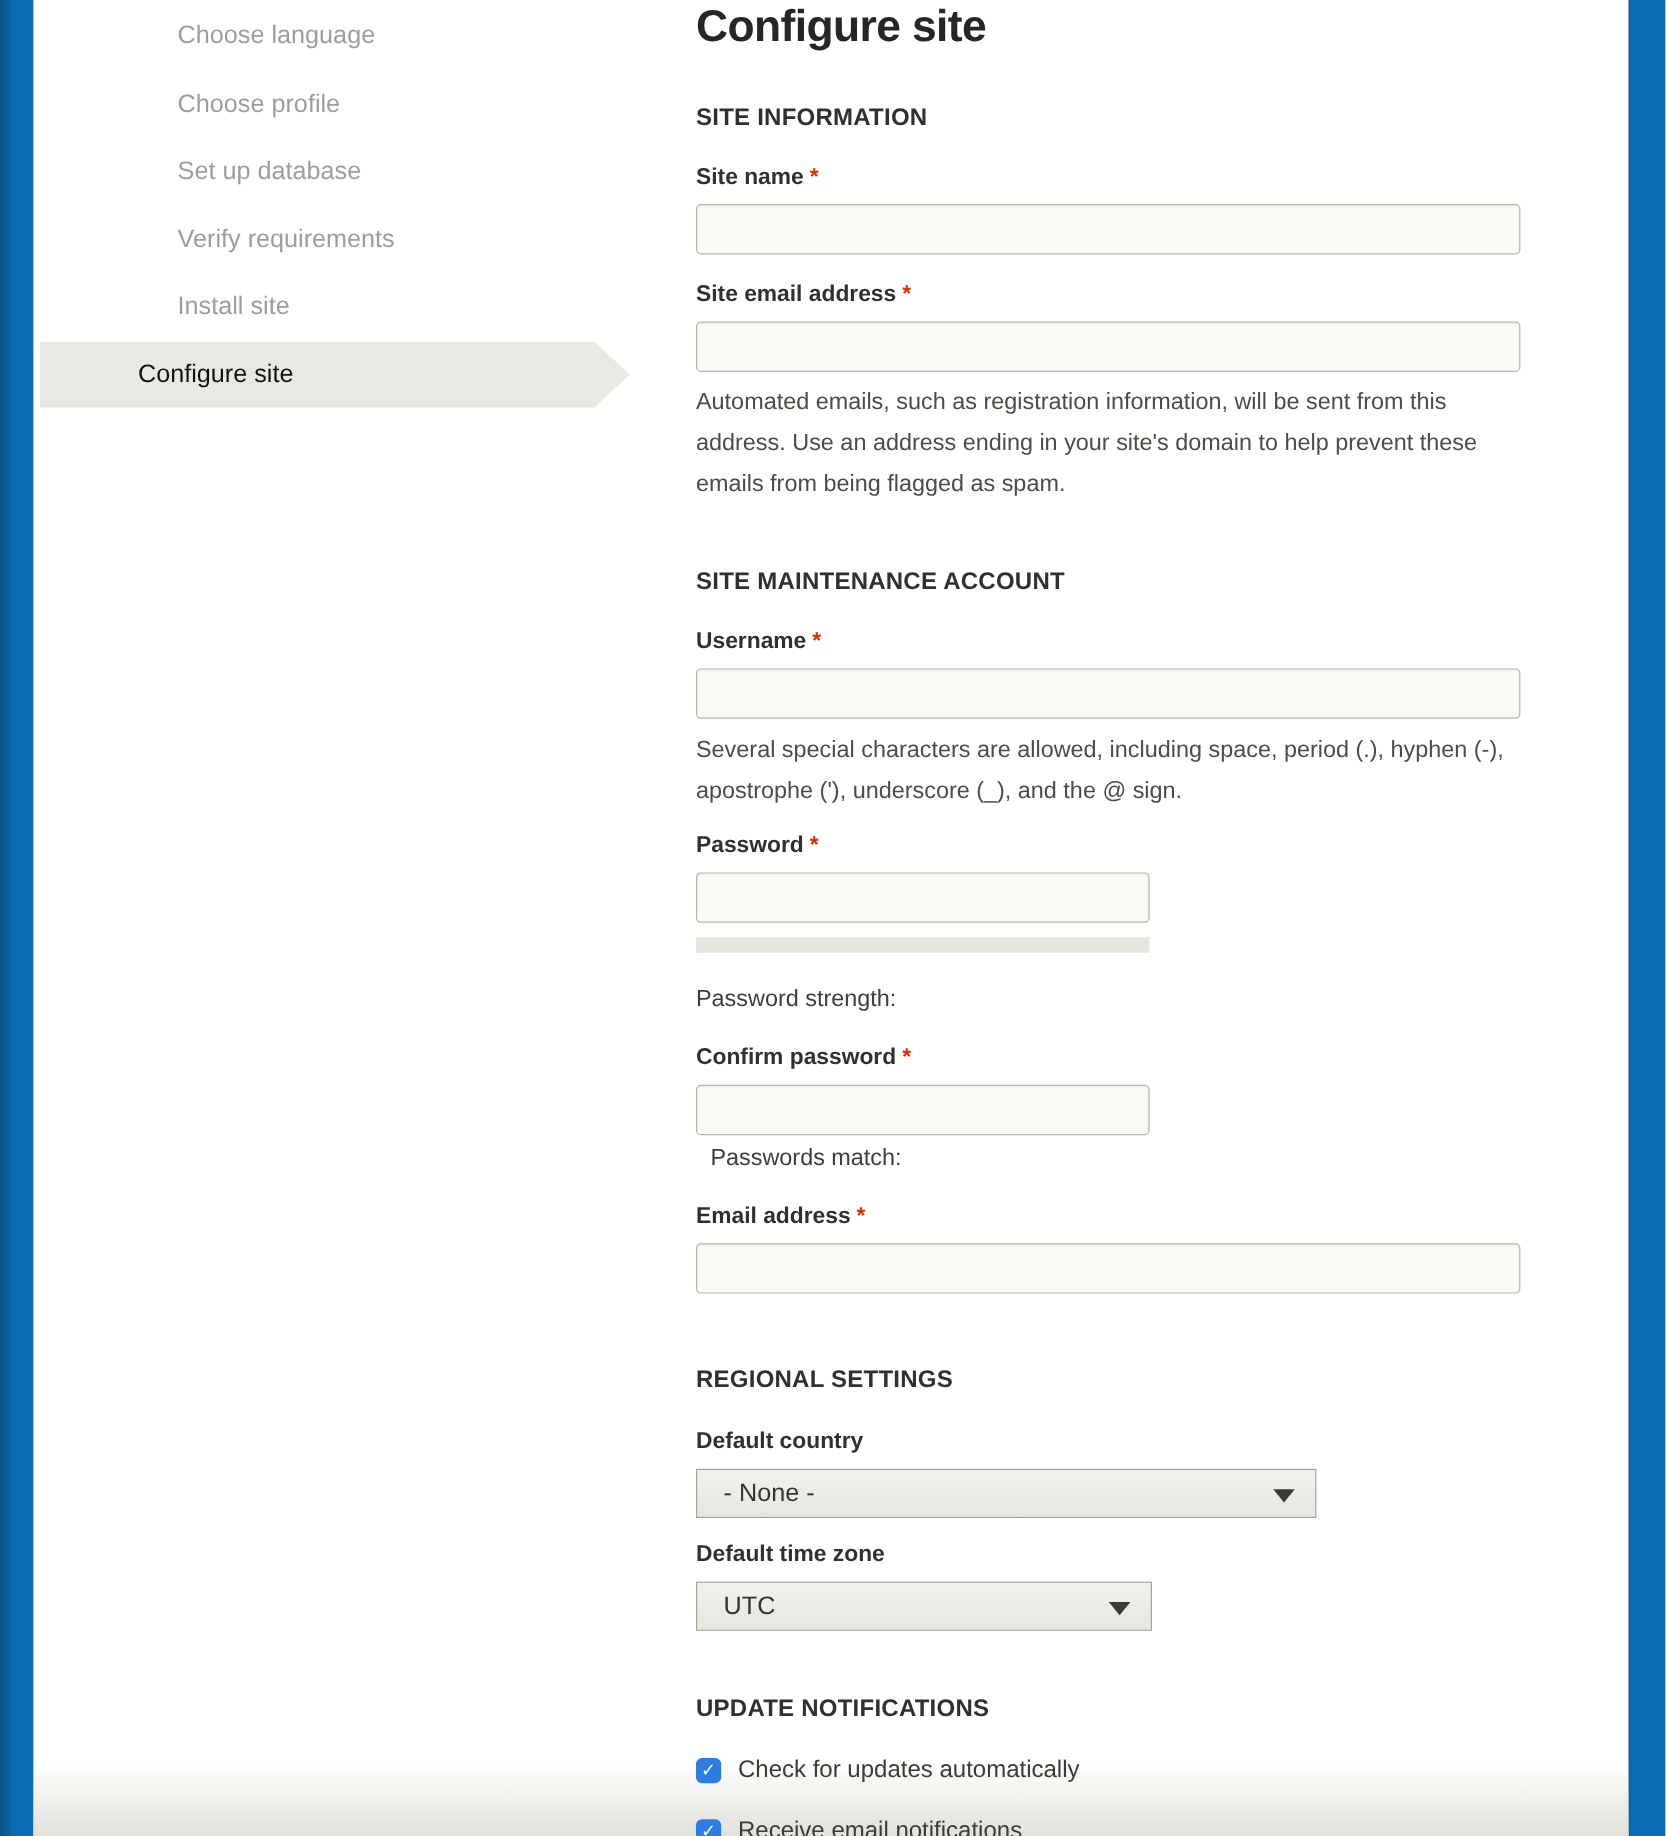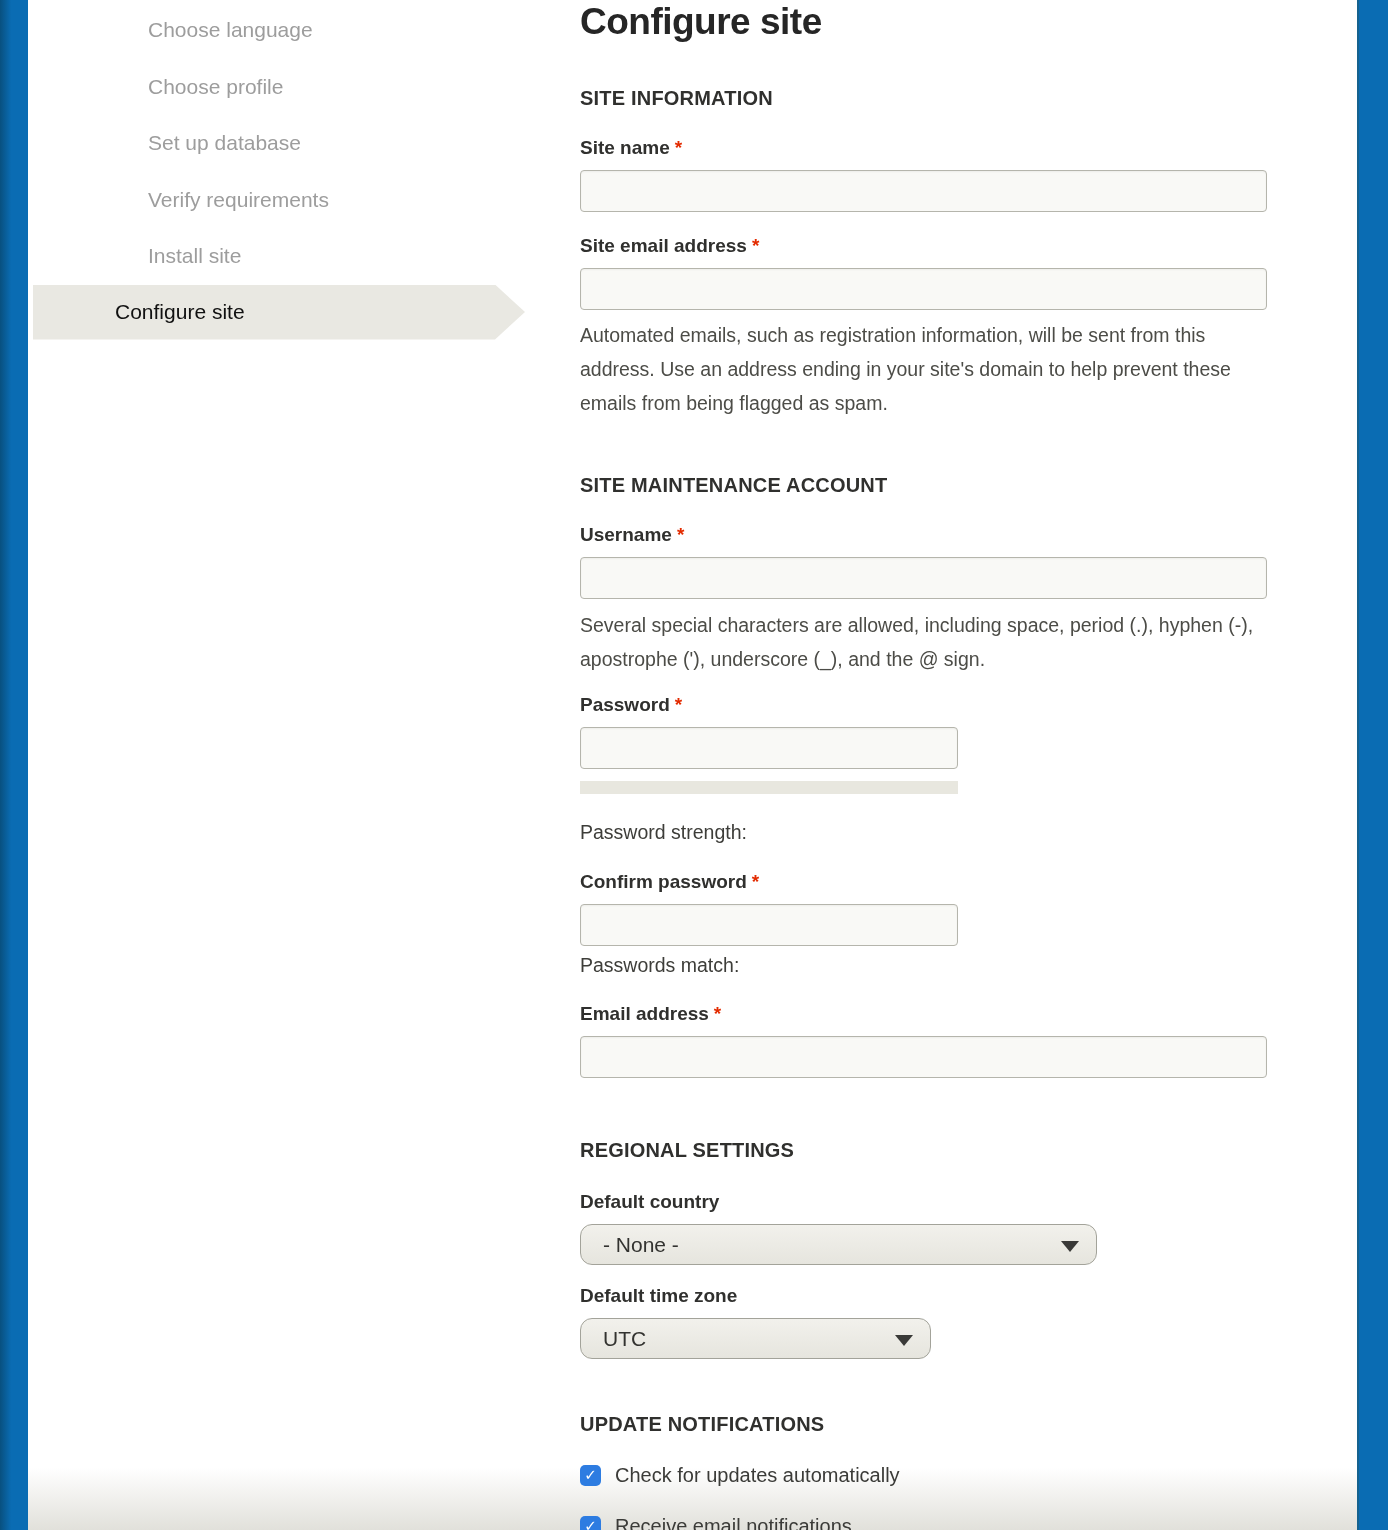--- a/index.html
+++ b/index.html
@@ -93,37 +93,37 @@
     background: #e8e7df;
     margin-top: 12px;
   }
 
   
   .select {
     position: relative;
     height: 41px;
     margin-top: 11px;
     border: 1px solid #a3a39a;
-    border-radius: 12px;
+    border-radius: 0;
     background: linear-gradient(#f2f1ec, #e6e5de);
     display: flex; align-items: center;
     padding-left: 22px;
     font-size: 21px; color: #333330;
     cursor: default;
   }
   .select .arrow {
     position: absolute; right: 17px; top: 50%;
     margin-top: -4px;
     width: 0; height: 0;
     border-left: 9px solid transparent;
     border-right: 9px solid transparent;
     border-top: 11px solid #3a3a38;
   }
   .select.country { width: 517px; }
-  .select.timezone { width: 351px; text-align: right; }
+  .select.timezone { width: 380px; text-align: right; }
 
   
   .check-row {
     display: flex; align-items: center; gap: 14px;
     margin-top: 28px;
   }
   .checkbox {
     width: 21px; height: 21px;
     border-radius: 5px;
     background: #2d7ce1;
@@ -141,21 +141,21 @@
 
   
   .mt-h1        { margin-top: 0; }
   .mt-sec1      { margin-top: 42px; }
   .mt-label-a   { margin-top: 27px; }
   .mt-label-b   { margin-top: 23px; }
   .mt-sec2      { margin-top: 53px; }
   .mt-label-c   { margin-top: 27px; }
   .mt-label-pw  { margin-top: 18px; }
   .mt-note      { margin-top: 26px; }
-  .mt-note2     { margin-top: 7px; }
+  .mt-note2     { margin-top: 7px; margin-left: 12px; }
   .mt-label-d   { margin-top: 27px; }
   .mt-label-e   { margin-top: 26px; }
   .mt-sec3      { margin-top: 60px; }
   .mt-label-f   { margin-top: 29px; }
   .mt-label-g   { margin-top: 20px; }
   .mt-sec4      { margin-top: 53px; }
 </style>
 </head>
 <body>
 

